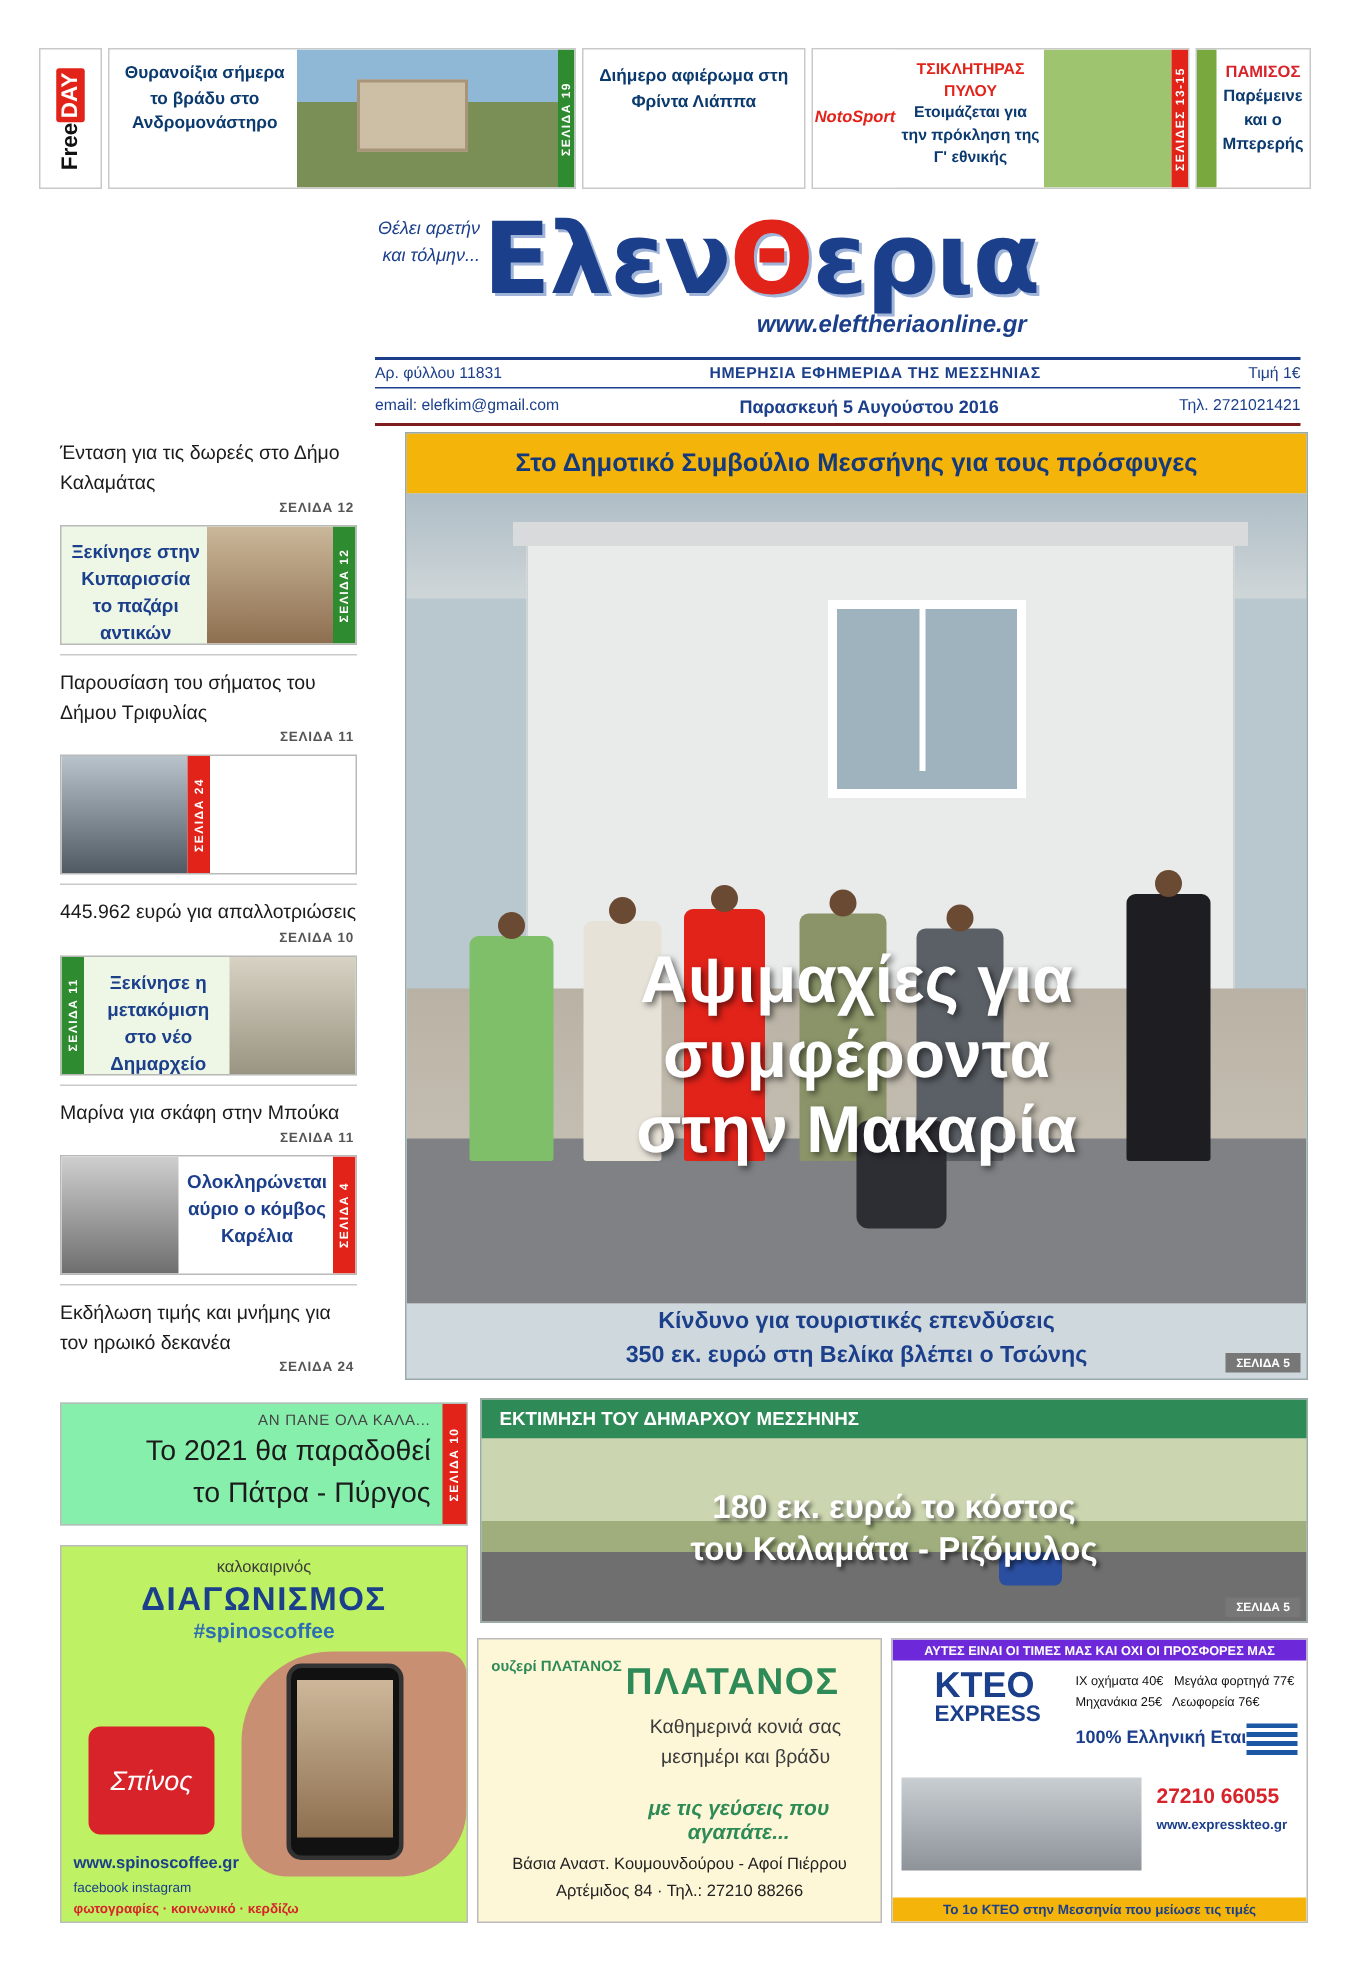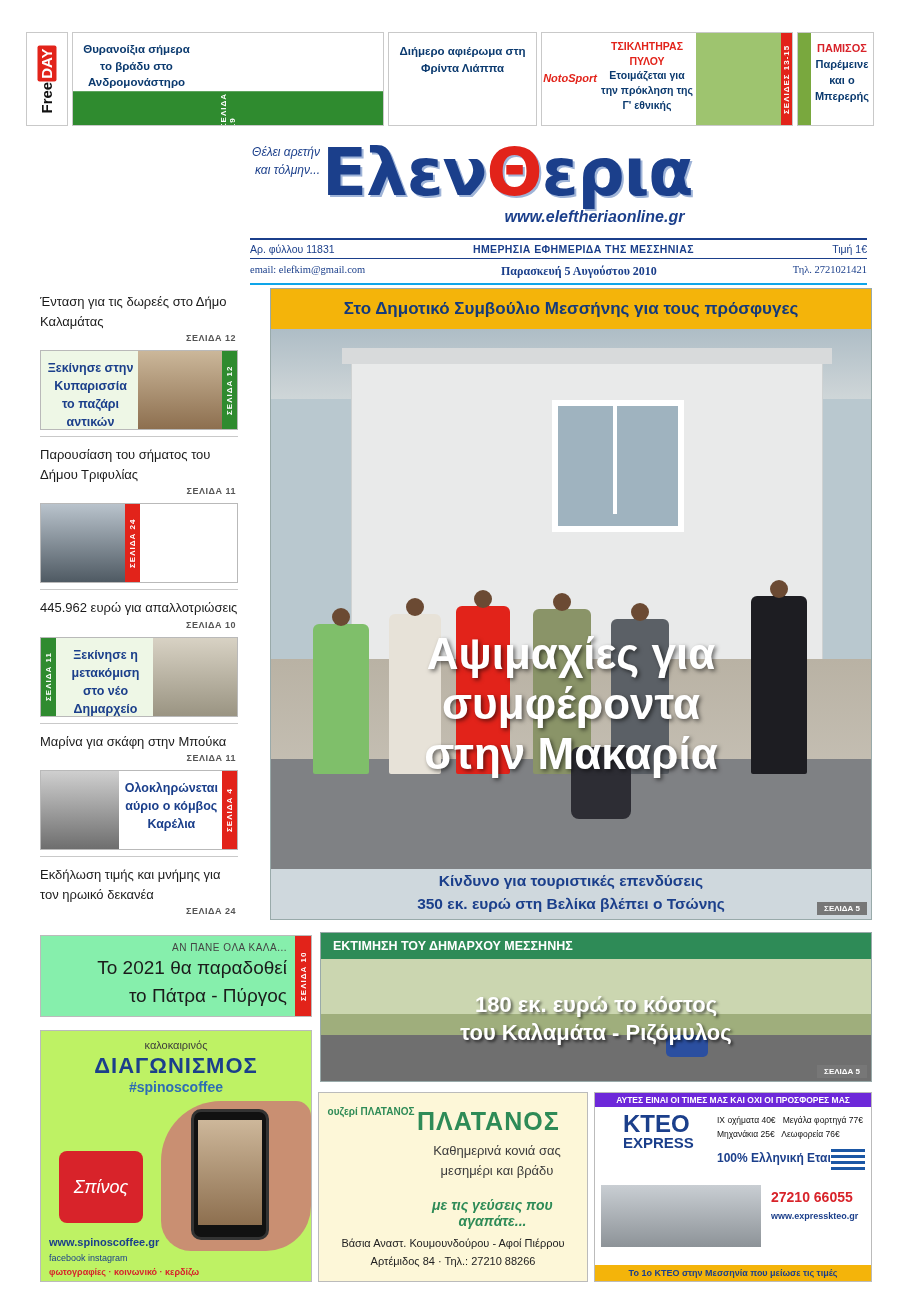--- a/index.html
+++ b/index.html
@@ -6,21 +6,21 @@
   body{width:900px;height:1313px;font-family:"Liberation Sans",sans-serif;color:#111;position:relative;overflow:hidden;}
   .page{position:relative;width:900px;height:1313px;}
 
   
   .topstrip{position:absolute;left:26px;top:32px;width:848px;height:94px;display:flex;gap:4px;}
   .ts-box{position:relative;border:1px solid #c9c9c9;background:#fff;overflow:hidden;}
   .freeday{width:40px;background:#ffffff;display:flex;align-items:center;justify-content:center;}
   .freeday-tag{transform:rotate(-90deg);white-space:nowrap;font-weight:bold;font-size:15px;letter-spacing:0px;}
   .freeday-tag .free{color:#111;}
   .freeday-tag .day{background:#e2231a;color:#fff;padding:1px 3px;border-radius:2px;}
-  .ts1{width:310px;display:flex;flex-direction:column;}
+  .ts1{width:310px;display:flex;}
   .ts1 .txt{width:115px;padding:8px 4px 0 6px;font-size:11.5px;line-height:1.45;color:#0b3a6f;font-weight:bold;text-align:center;}
   .ts1 .pic{flex:1;background:linear-gradient(#8fb7d6 0 38%,#7a8f55 38% 100%);position:relative;}
   .ts1 .pic:after{content:"";position:absolute;left:40px;top:20px;width:70px;height:44px;background:#cdbfa6;border:2px solid #a89478;}
   .ts2{width:135px;padding:10px 6px;text-align:center;font-size:11.5px;line-height:1.5;color:#0b3a6f;font-weight:bold;}
   .ts3{width:250px;display:flex;}
   .ts3 .logo{width:52px;background:#fff;display:flex;align-items:center;justify-content:center;padding:2px;}
   .ts3 .logo span{font-size:11px;font-weight:bold;color:#e2231a;font-style:italic;line-height:1.05;text-align:center;}
   .ts3 .txt{width:92px;padding:6px 3px 0 3px;font-size:10.5px;line-height:1.4;color:#0b3a6f;font-weight:bold;text-align:center;}
   .ts3 .txt .red{color:#e2231a;}
   .ts3 .pic{flex:1;background:linear-gradient(#9ec46f 0 100%);position:relative;}
@@ -34,21 +34,21 @@
   .promo{position:absolute;left:40px;top:137px;width:195px;height:130px;border:1px solid #bbb;background:#f7f4c9;display:flex;}
   .promo .ph{width:72px;background:linear-gradient(#a9c97f,#4e7a32);}
   .promo .ptx{flex:1;padding:12px 6px 0 4px;text-align:center;font-weight:bold;color:#1b3f8b;font-size:13.5px;line-height:1.5;}
   .promo .pg{position:absolute;right:6px;bottom:5px;background:#d8232a;color:#fff;font-size:8.5px;font-weight:bold;padding:2px 6px;}
   .motto{position:absolute;left:250px;top:143px;width:70px;font-size:12px;font-style:italic;color:#1b3f8b;line-height:1.5;text-align:right;}
   .logo-wrap{position:absolute;left:322px;top:140px;width:545px;}
   .logo-main{font-family:"DejaVu Sans",sans-serif;font-weight:bold;font-size:66px;color:#1b3f8b;letter-spacing:-1px;line-height:1;text-shadow:2px 2px 0 #9fb4d8;}
   .logo-main .th{color:#e2231a;}
   .logo-url{margin-top:2px;text-align:center;font-weight:bold;font-style:italic;color:#1b3f8b;font-size:16px;}
   .infobar{position:absolute;left:250px;top:238px;width:617px;border-top:2px solid #1b3f8b;border-bottom:1px solid #1b3f8b;padding:3px 0;font-size:10.5px;color:#1b3f8b;display:flex;justify-content:space-between;}
-  .infobar2{position:absolute;left:250px;top:262px;width:617px;border-bottom:2px solid #0ea5e9;padding:2px 0 4px;font-size:10.5px;color:#1b3f8b;display:flex;justify-content:space-between;font-family:Liberation Serif, serif;}
+  .infobar2{position:absolute;left:250px;top:262px;width:617px;border-bottom:2px solid #7f1d1d;padding:2px 0 4px;font-size:10.5px;color:#1b3f8b;display:flex;justify-content:space-between;}
   .infobar .mid{font-weight:bold;letter-spacing:.4px;}
   .infobar2 .mid{font-weight:bold;font-size:12px;}
 
   
   .leftcol{position:absolute;left:40px;top:288px;width:198px;}
   .lc-text{font-size:13px;line-height:1.5;color:#1b1b1b;padding:4px 0 0;}
   .lc-page{text-align:right;font-size:9px;font-weight:bold;color:#555;letter-spacing:.5px;padding:2px 2px 7px 0;}
   .lc-box{position:relative;border:1px solid #b9b9b9;height:78px;display:flex;margin-bottom:6px;overflow:hidden;}
   .lc-box .lab{flex:1;padding:8px 4px 0 6px;font-weight:bold;color:#1b3f8b;font-size:12.5px;line-height:1.45;text-align:center;}
   .lc-box .img{width:84px;}
@@ -176,21 +176,21 @@
     <div class="logo-url">www.eleftheriaonline.gr</div>
   </div>
 
   <div class="infobar">
     <span>Αρ. φύλλου 11831</span>
     <span class="mid">ΗΜΕΡΗΣΙΑ ΕΦΗΜΕΡΙΔΑ ΤΗΣ ΜΕΣΣΗΝΙΑΣ</span>
     <span>Τιμή 1€</span>
   </div>
   <div class="infobar2">
     <span>email: elefkim@gmail.com</span>
-    <span class="mid">Παρασκευή 5 Αυγούστου 2010</span>
+    <span class="mid">Παρασκευή 5 Αυγούστου 2016</span>
     <span>Τηλ. 2721021421</span>
   </div>
 
   <div class="leftcol">
 
     <div>
       <div class="lc-text">Ένταση για τις δωρεές στο Δήμο Καλαμάτας</div>
       <div class="lc-page">ΣΕΛΙΔΑ 12</div>
     </div>
     <div class="lc-box green">

